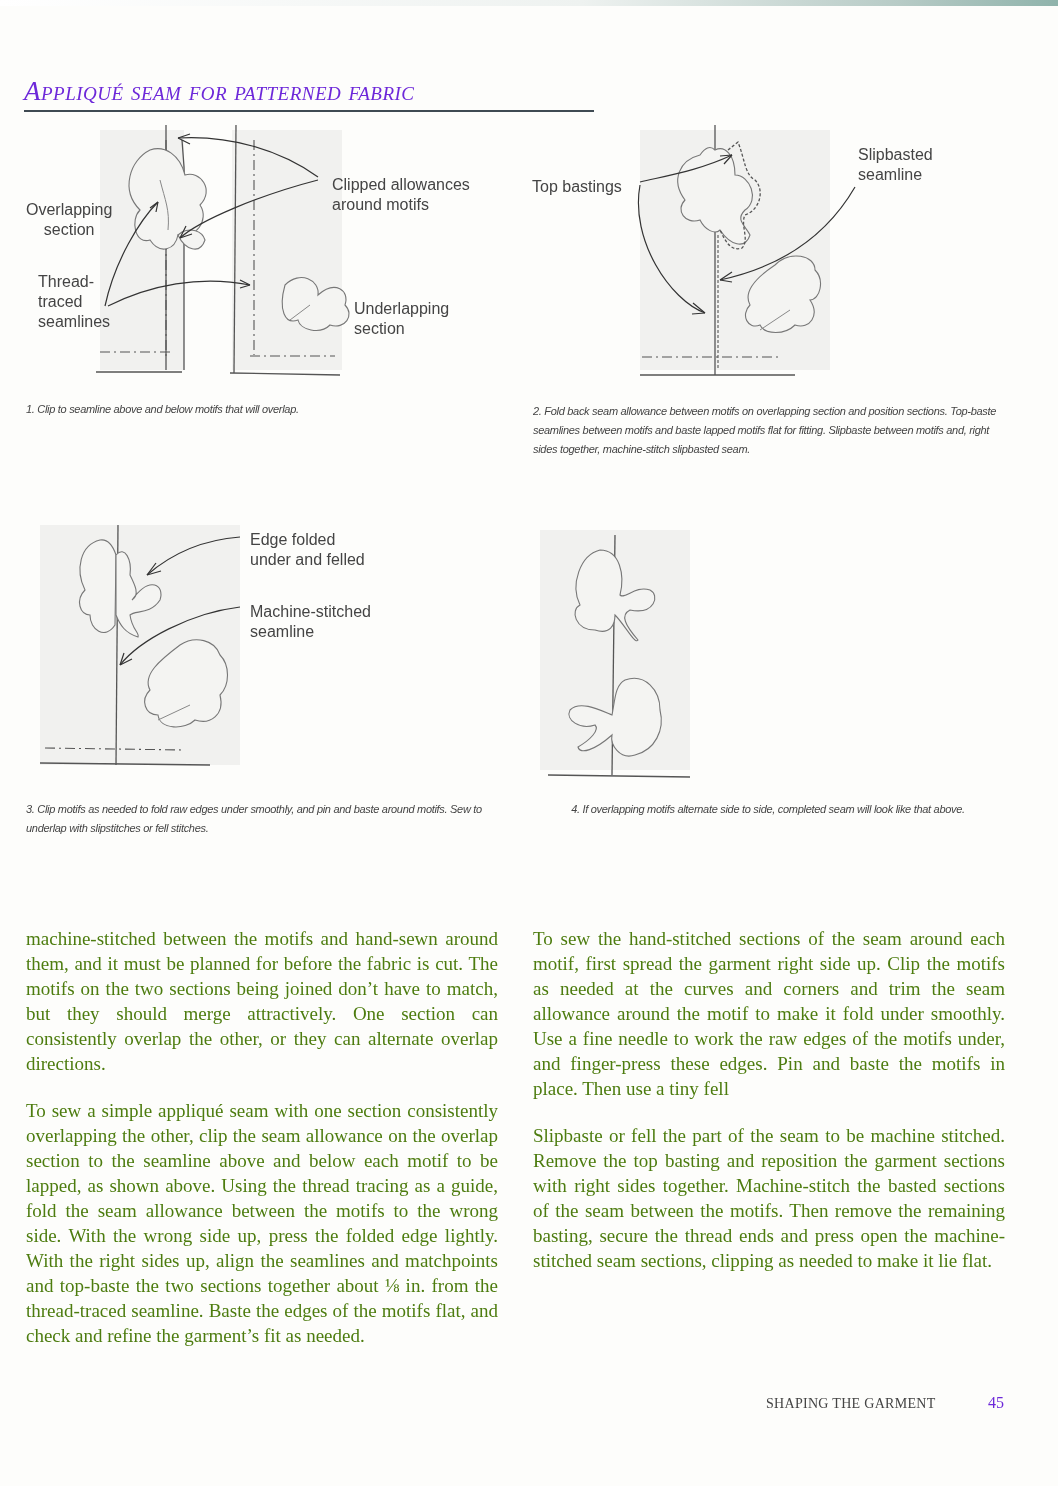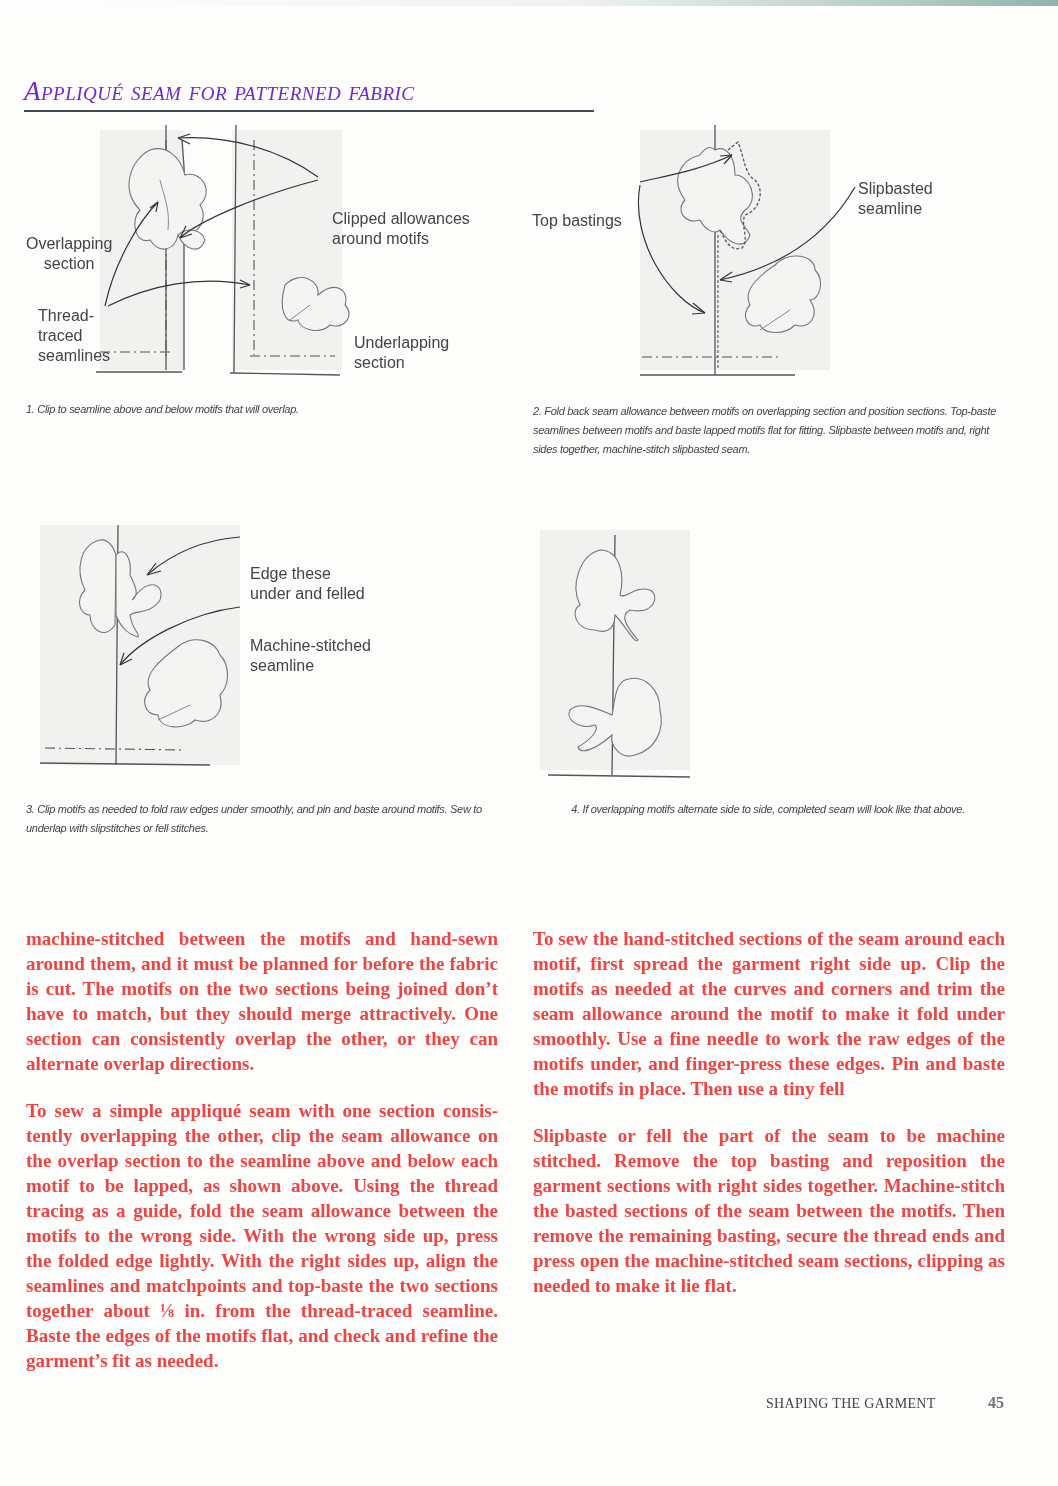--- a/index.html
+++ b/index.html
@@ -10,30 +10,30 @@
   }
   .topband { position: absolute; left: 0; top: 0; width: 1058px; height: 6px;
     background: linear-gradient(to right, #ffffff 0%, #eef2f0 55%, #b7cbc6 85%, #8fb3ab 100%); }
   .title { position: absolute; left: 24px; top: 76px; font-size: 27px; letter-spacing: 0.5px;
     font-variant: small-caps; font-style: italic; color: #6d28d9; white-space: nowrap; }
   .title-rule { position: absolute; left: 24px; top: 110px; width: 570px; height: 2px; background: #3f4a52; }
 
   .fig { position: absolute; }
   .fig svg { position: absolute; left: 0; top: 0; overflow: visible; }
   .label { position: absolute; font-family: "Liberation Sans", sans-serif; font-size: 16px;
-    line-height: 20px; color: #444; white-space: nowrap; margin-top: 34px; }
+    line-height: 20px; color: #444; white-space: nowrap; }
   .caption { position: absolute; font-family: "Liberation Sans", sans-serif; font-style: italic;
     font-size: 11px; line-height: 19px; color: #444; letter-spacing: -0.3px; }
 
   .body-col { position: absolute; width: 472px; font-size: 19px; line-height: 25px;
-    text-align: justify; color: #ef4444; hyphens: manual; font-weight: bold; }
+    text-align: justify; color: #4d7c0f; hyphens: manual; }
   .body-col p { margin: 0 0 22px 0; }
 
   .footer { position: absolute; top: 1396px; left: 766px; font-size: 14px; color: #444; letter-spacing: 0.3px; }
-  .pageno { position: absolute; top: 1394px; left: 988px; font-size: 16px; font-weight: bold; color: #737373; }
+  .pageno { position: absolute; top: 1394px; left: 988px; font-size: 16px; font-weight: normal; color: #6d28d9; }
 
   .pencil { stroke: #555; fill: none; stroke-width: 1.3; }
   .pencil-thin { stroke: #888; fill: none; stroke-width: 1; }
   .petal { stroke: #777; fill: #f4f4f2; stroke-width: 1.1; }
   .dash { stroke: #555; fill: none; stroke-width: 1.1; stroke-dasharray: 10 4 2 4; }
   .arrow { stroke: #333; fill: none; stroke-width: 1.2; }
   .shade { fill: #f1f1ef; }
 </style>
 </head>
 <body>
@@ -140,21 +140,21 @@
     <g>
       <path class="petal" d="M160 130 C175 120 195 125 200 140 C210 150 210 170 200 180 C205 200 190 210 175 205 C165 215 140 215 138 200 C125 200 120 185 130 175 C122 160 140 145 160 130 Z"></path>
       <path class="pencil-thin" d="M138 205 L170 190"></path>
     </g>
     <path class="arrow" d="M220 22 C180 25 150 40 127 60"></path>
     <path class="arrow" d="M127 60 L136 48 M127 60 L141 56"></path>
     <path class="arrow" d="M220 92 C170 98 120 125 100 150"></path>
     <path class="arrow" d="M100 150 L104 138 M100 150 L112 144"></path>
   </svg>
   <div class="label" style="left:230px;top:15px;">
-    <div>Edge these</div>
+    <div>Edge folded</div>
     <div>under and felled</div>
   </div>
   <div class="label" style="left:230px;top:87px;">
     <div>Machine-stitched</div>
     <div>seamline</div>
   </div>
 </div>
 <div class="caption" style="left:26px;top:800px;width:470px;">3. Clip motifs as needed to fold raw edges under smoothly, and pin and baste around motifs. Sew to underlap with slipstitches or fell stitches.</div>
 
 <div class="fig" style="left:520px;top:515px;width:200px;height:270px;">

